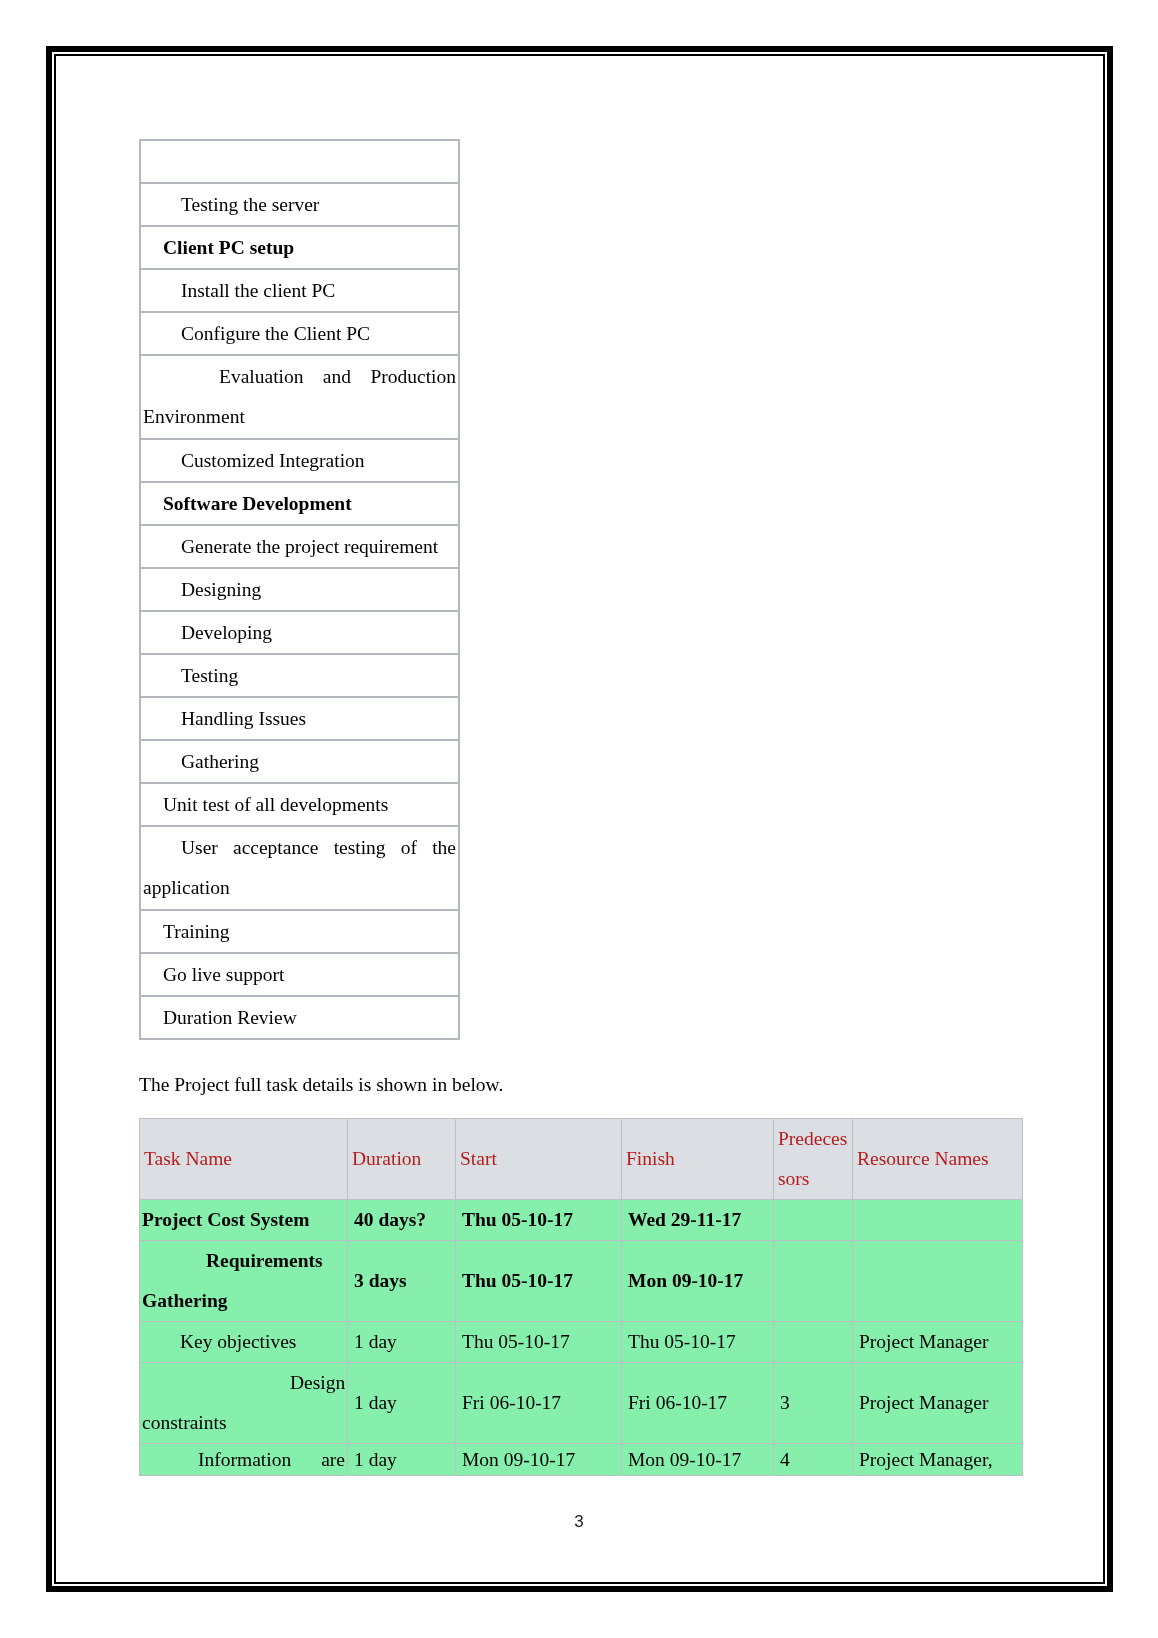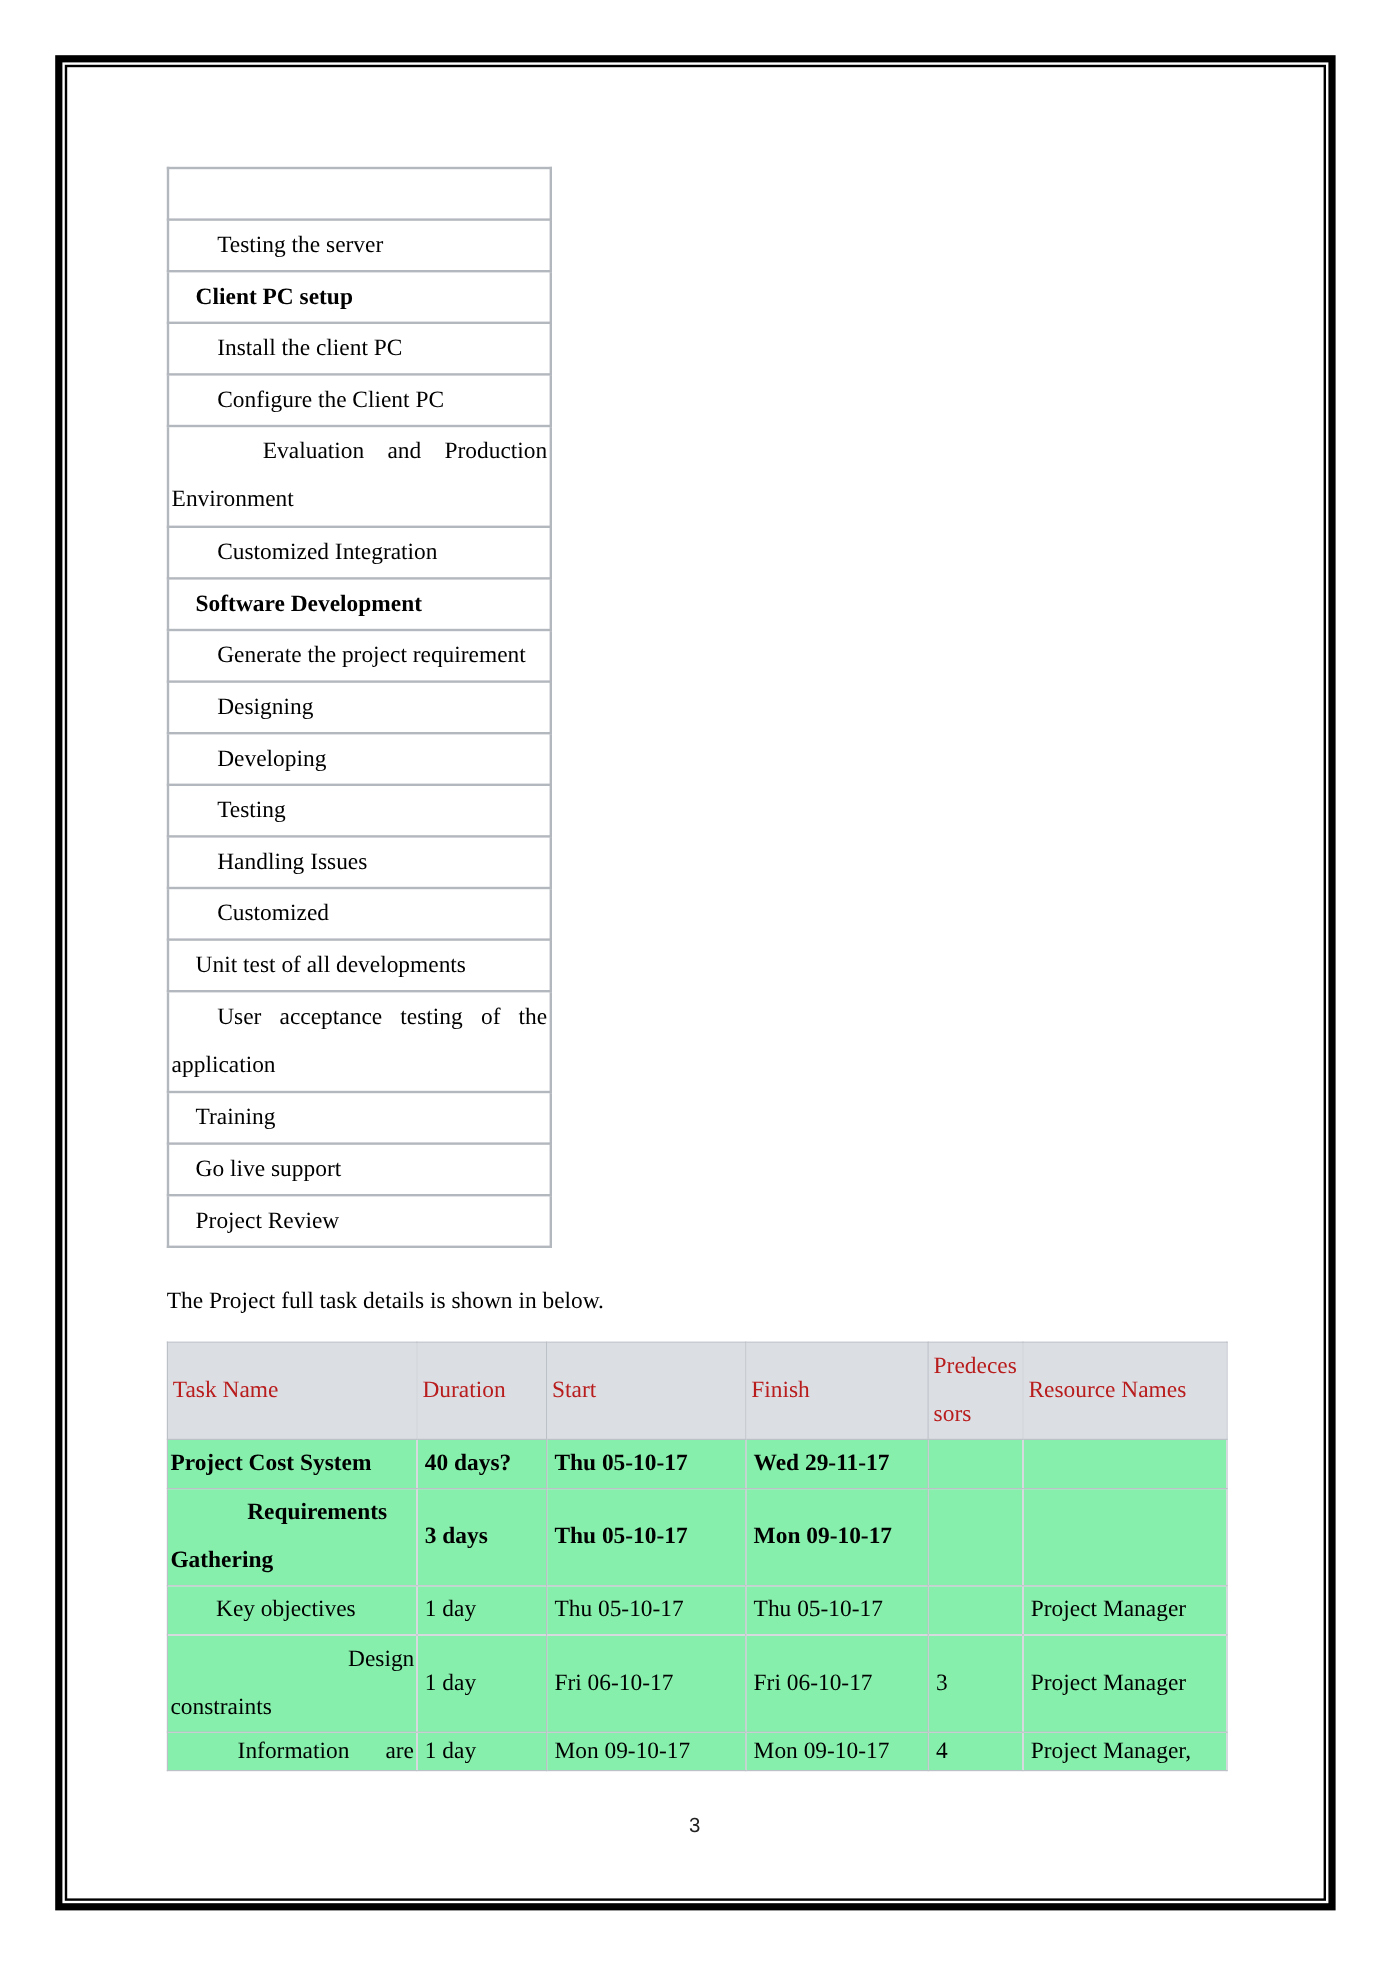--- a/index.html
+++ b/index.html
@@ -101,36 +101,36 @@
       <tr class="h1">
         <td style="text-indent: 38px;">Developing</td>
       </tr>
       <tr class="h1">
         <td style="text-indent: 38px;">Testing</td>
       </tr>
       <tr class="h1">
         <td style="text-indent: 38px;">Handling Issues</td>
       </tr>
       <tr class="h1">
-        <td style="text-indent: 38px;">Customized</td>
+        <td style="text-indent: 38px;">Gathering</td>
       </tr>
       <tr class="h1">
         <td style="text-indent: 20px; margin-top: 16px;">Unit test of all developments</td>
       </tr>
       <tr class="h2">
         <td class="two" style="text-indent: 38px;">User acceptance testing of the application</td>
       </tr>
       <tr class="h1">
         <td style="text-indent: 20px;">Training</td>
       </tr>
       <tr class="h1">
         <td style="text-indent: 20px;">Go live support</td>
       </tr>
       <tr class="h1">
-        <td style="text-indent: 20px;">Project Review</td>
+        <td style="text-indent: 20px;">Duration Review</td>
       </tr>
     </tbody>
 </table>
 
 <p class="intro">The Project full task details is shown in below.</p>
 
 <table class="details">
   <colgroup>
     <col style="width:208px">
       <col style="width:108px">

